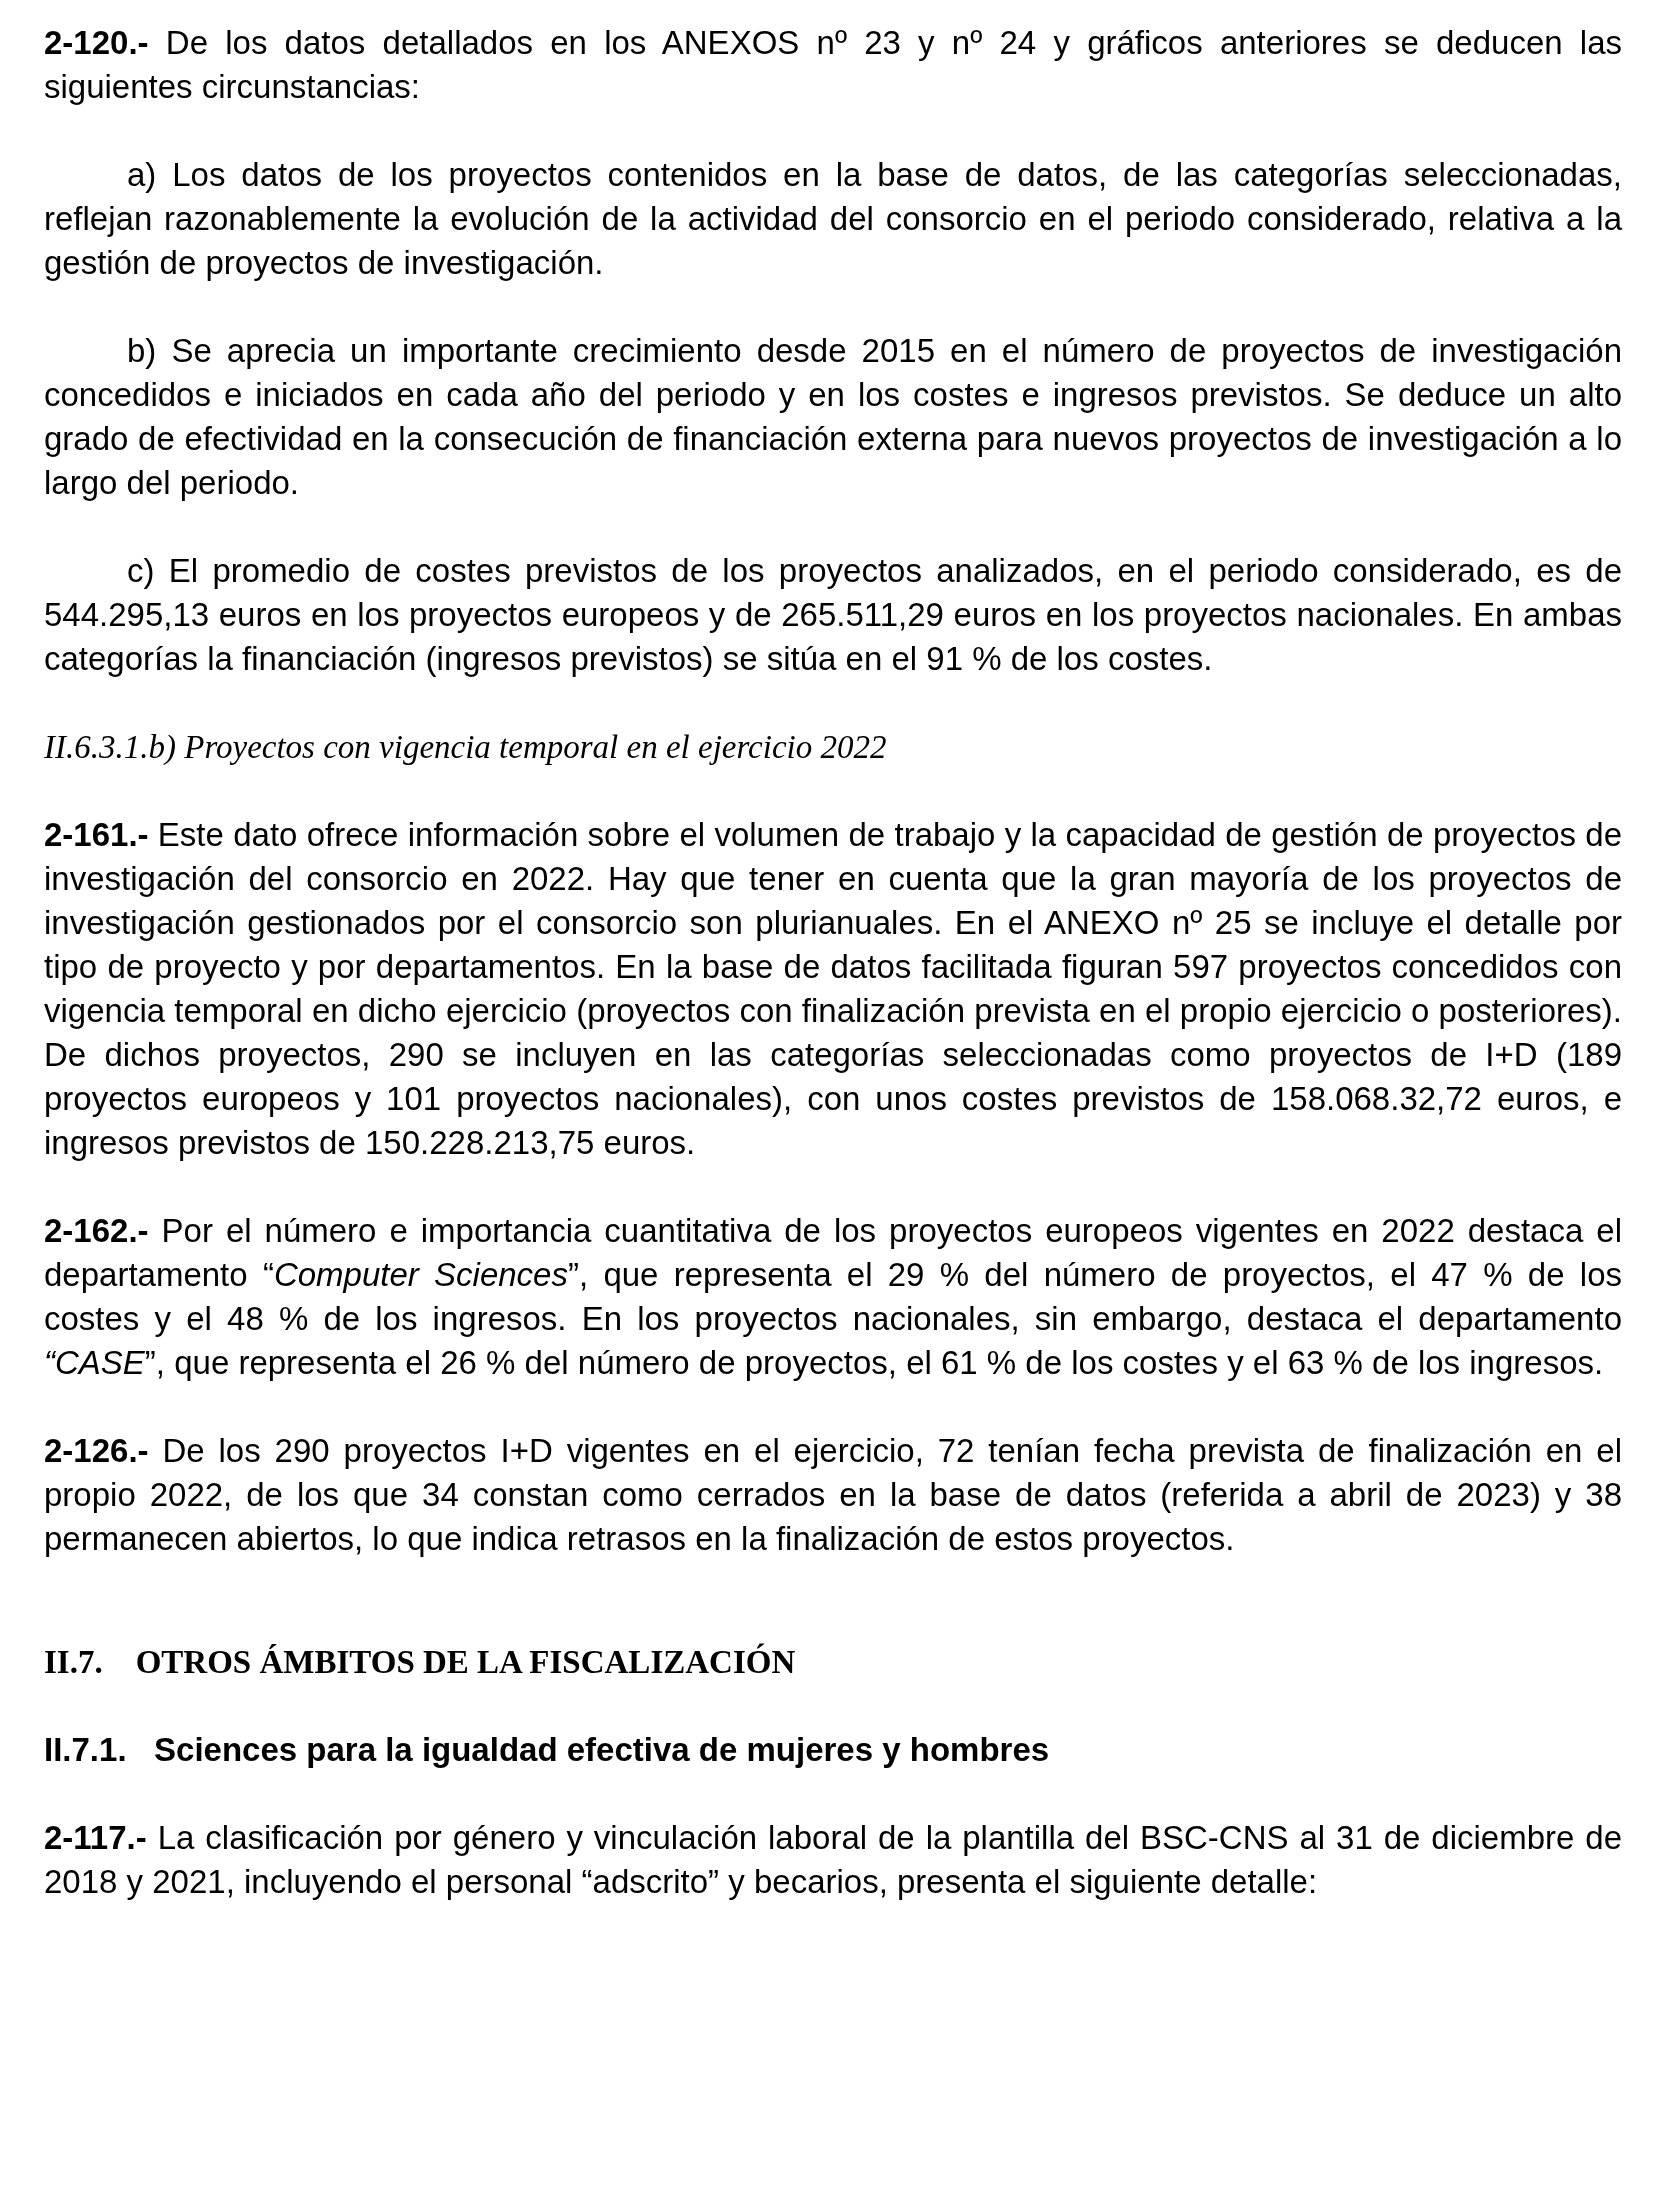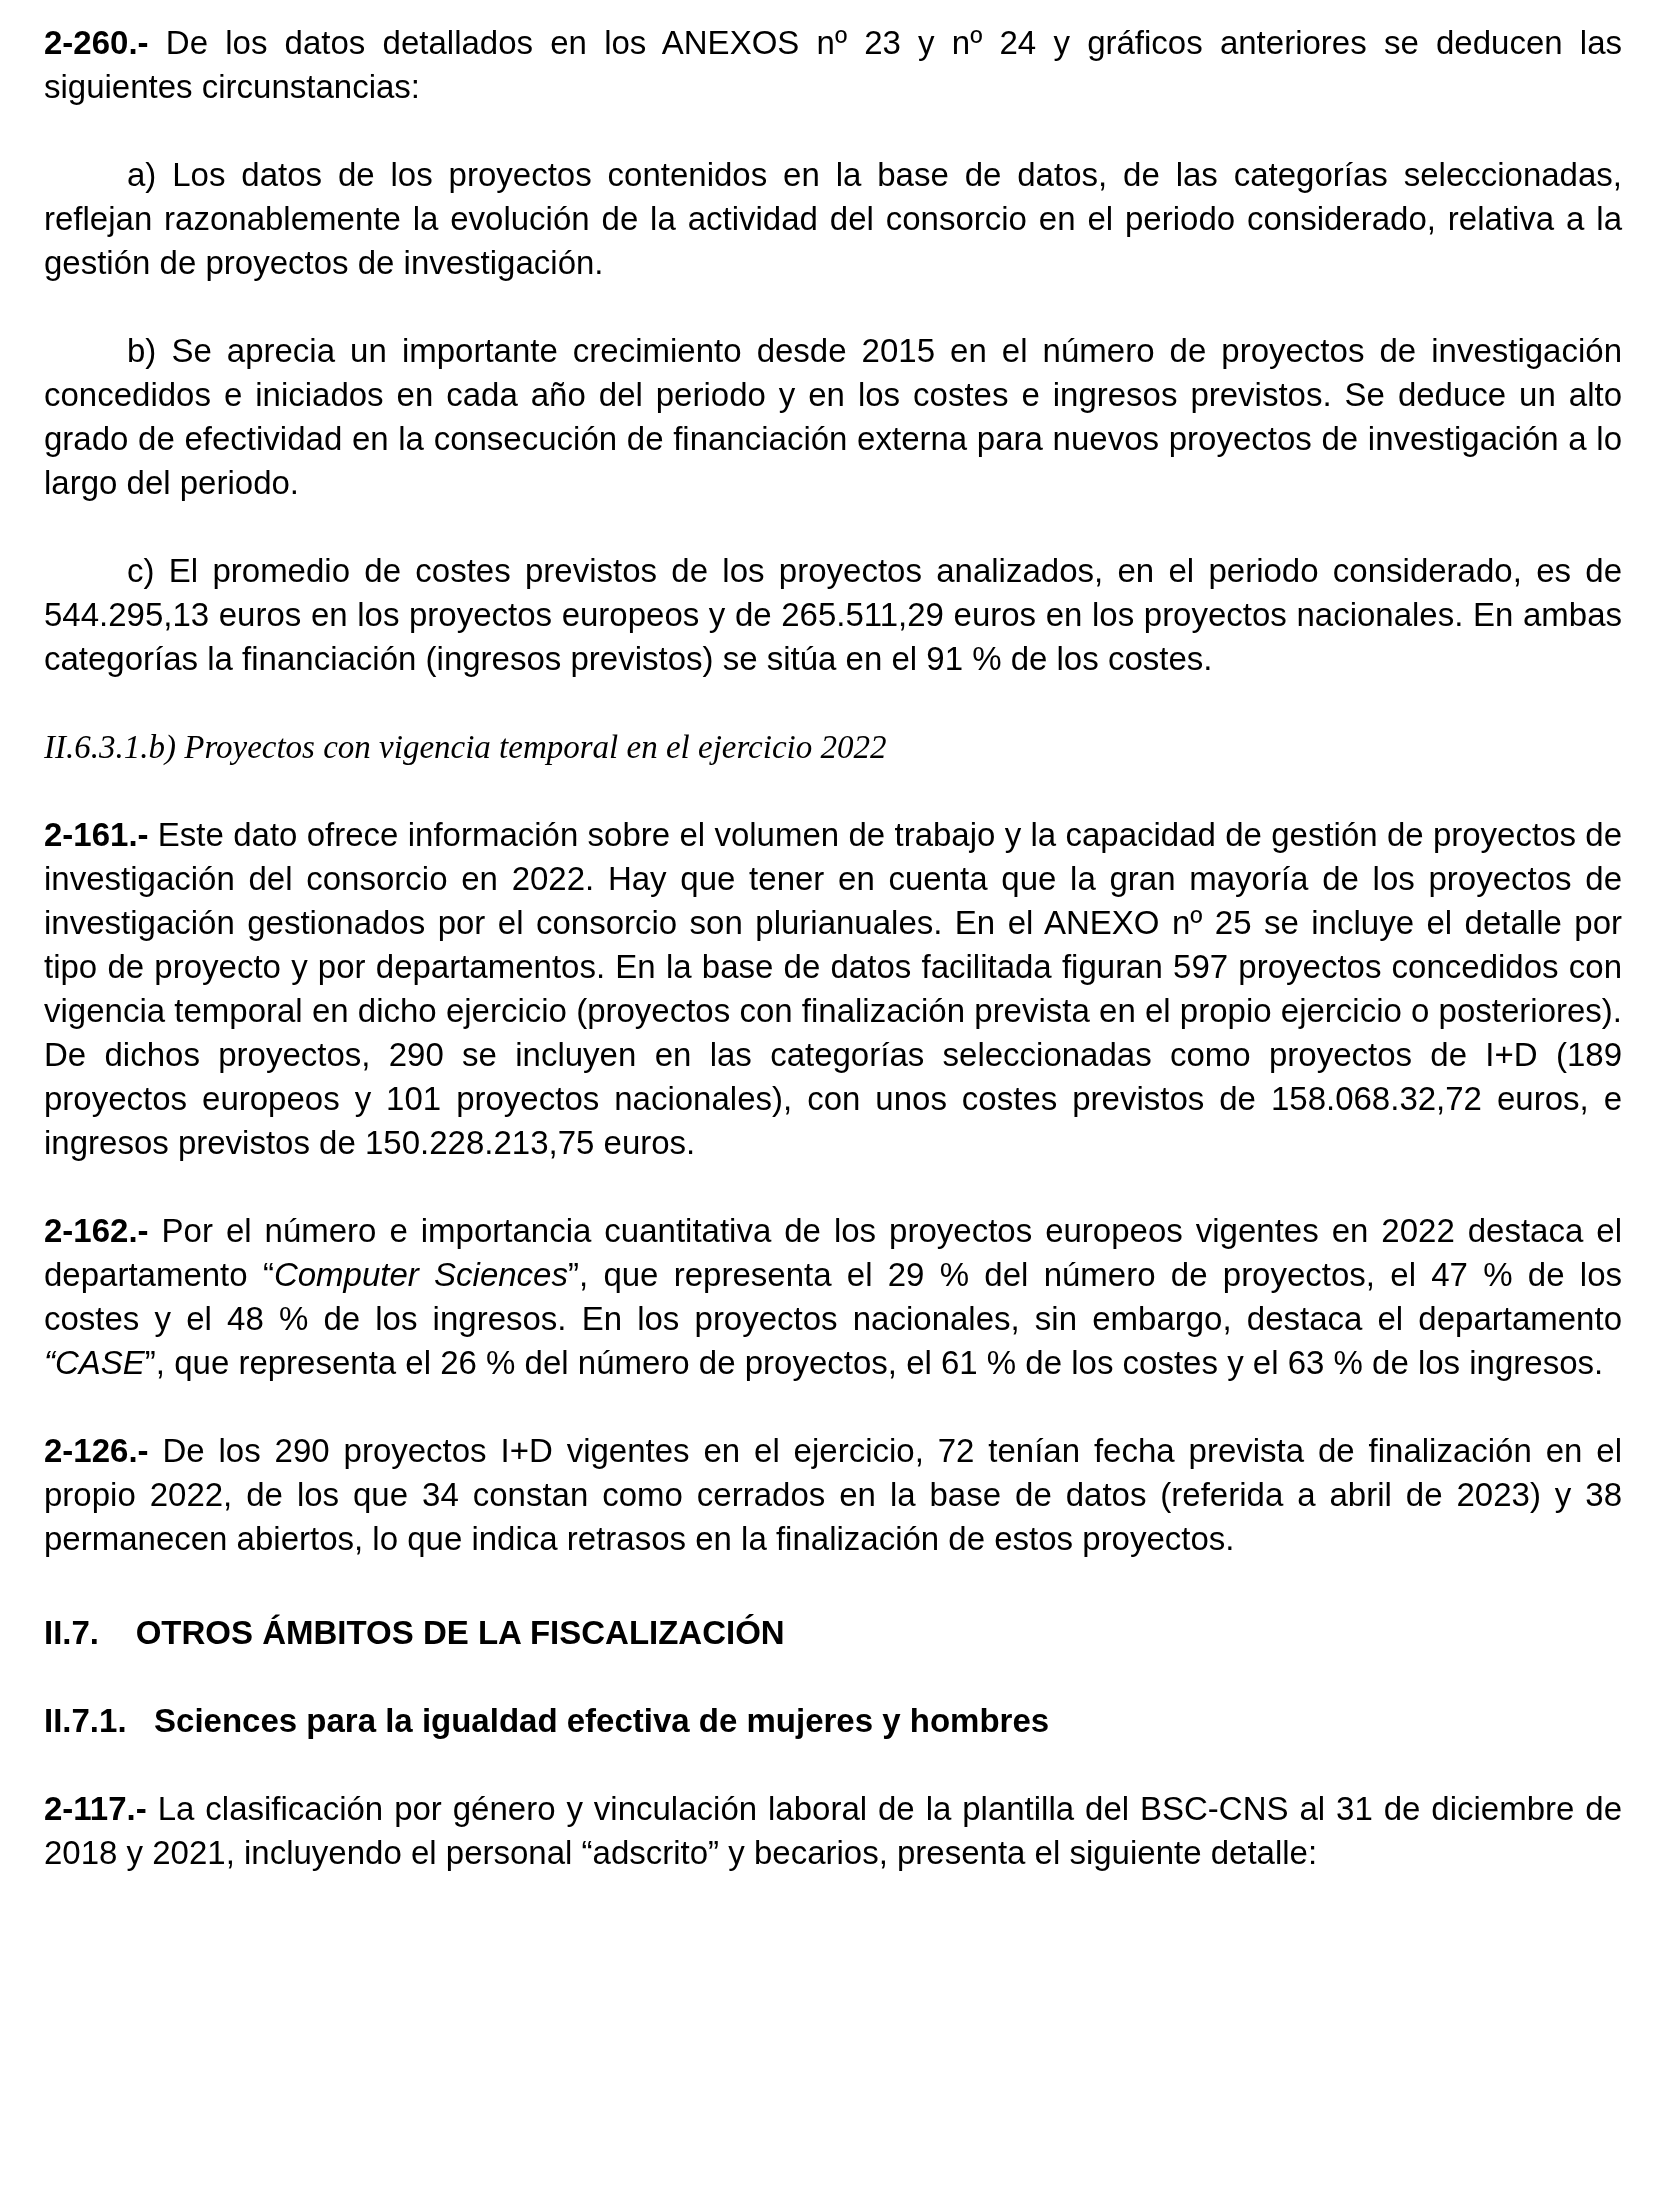--- a/index.html
+++ b/index.html
@@ -35,31 +35,31 @@
     font-style: italic;
     text-align: left;
     margin-top: 12.7px;
     font-family: Liberation Serif, serif;
   }
   .h-bold {
     font-weight: bold;
     text-align: left;
     white-space: pre-wrap;
   }
-  .sp-large { margin-top: 50px; }
+  .sp-large { margin-top: 79px; font-family: Liberation Serif, serif; }
   .sp-med   { margin-top: 32px; }
   .b { font-weight: bold; }
   .i { font-style: italic; }
 </style>
 </head>
 <body>
 
 <div class="page">
   <div class="doc-body" id="doc-body">
-      <p class="block para"><span class="b">2-260.- </span><span>De los datos detallados en los ANEXOS nº 23 y nº 24 y gráficos anteriores se deducen las siguientes circunstancias:</span></p>
+      <p class="block para"><span class="b">2-120.- </span><span>De los datos detallados en los ANEXOS nº 23 y nº 24 y gráficos anteriores se deducen las siguientes circunstancias:</span></p>
       <p class="block para indent"><span>a) Los datos de los proyectos contenidos en la base de datos, de las categorías seleccionadas, reflejan razonablemente la evolución de la actividad del consorcio en el periodo considerado, relativa a la gestión de proyectos de investigación.</span></p>
       <p class="block para indent"><span>b) Se aprecia un importante crecimiento desde 2015 en el número de proyectos de investigación concedidos e iniciados en cada año del periodo y en los costes e ingresos previstos. Se deduce un alto grado de efectividad en la consecución de financiación externa para nuevos proyectos de investigación a lo largo del periodo.</span></p>
       <p class="block para indent"><span>c) El promedio de costes previstos de los proyectos analizados, en el periodo considerado, es de 544.295,13 euros en los proyectos europeos y de 265.511,29 euros en los proyectos nacionales. En ambas categorías la financiación (ingresos previstos) se sitúa en el 91 % de los costes.</span></p>
       <p class="block h-italic"><span class="i">II.6.3.1.b) Proyectos con vigencia temporal en el ejercicio 2022</span></p>
       <p class="block para"><span class="b">2-161.- </span><span>Este dato ofrece información sobre el volumen de trabajo y la capacidad de gestión de proyectos de investigación del consorcio en 2022. Hay que tener en cuenta que la gran mayoría de los proyectos de investigación gestionados por el consorcio son plurianuales. En el ANEXO nº 25 se incluye el detalle por tipo de proyecto y por departamentos. En la base de datos facilitada figuran 597 proyectos concedidos con vigencia temporal en dicho ejercicio (proyectos con finalización prevista en el propio ejercicio o posteriores). De dichos proyectos, 290 se incluyen en las categorías seleccionadas como proyectos de I+D (189 proyectos europeos y 101 proyectos nacionales), con unos costes previstos de 158.068.32,72 euros, e ingresos previstos de 150.228.213,75 euros.</span></p>
       <p class="block para"><span class="b">2-162.- </span><span>Por el número e importancia cuantitativa de los proyectos europeos vigentes en 2022 destaca el departamento “</span><span class="i">Computer Sciences</span><span>”, que representa el 29 % del número de proyectos, el 47 % de los costes y el 48 % de los ingresos. En los proyectos nacionales, sin embargo, destaca el departamento </span><span class="i">“CASE</span><span>”, que representa el 26 % del número de proyectos, el 61 % de los costes y el 63 % de los ingresos.</span></p>
       <p class="block para"><span class="b">2-126.- </span><span>De los 290 proyectos I+D vigentes en el ejercicio, 72 tenían fecha prevista de finalización en el propio 2022, de los que 34 constan como cerrados en la base de datos (referida a abril de 2023) y 38 permanecen abiertos, lo que indica retrasos en la finalización de estos proyectos.</span></p>
       <p class="block h-bold sp-large"><span class="b">II.7.    OTROS ÁMBITOS DE LA FISCALIZACIÓN</span></p>
       <p class="block h-bold sp-med"><span class="b">II.7.1.   Sciences para la igualdad efectiva de mujeres y hombres</span></p>
       <p class="block para"><span class="b">2-117.- </span><span>La clasificación por género y vinculación laboral de la plantilla del BSC-CNS al 31 de diciembre de 2018 y 2021, incluyendo el personal “adscrito” y becarios, presenta el siguiente detalle:</span></p>

